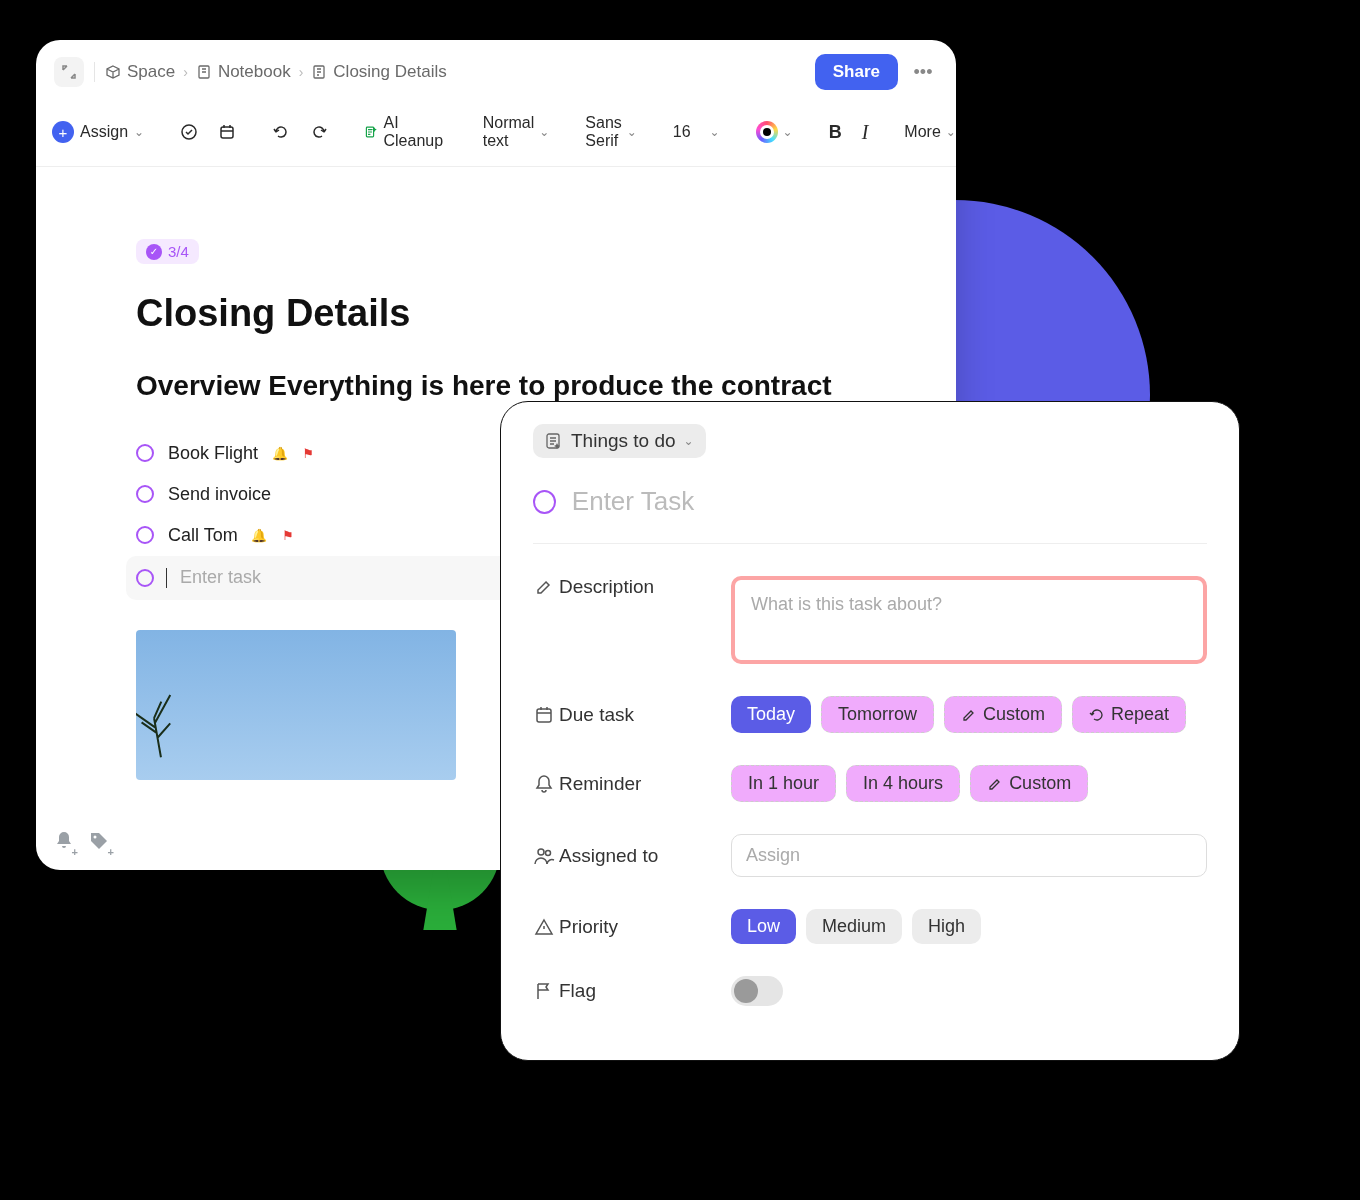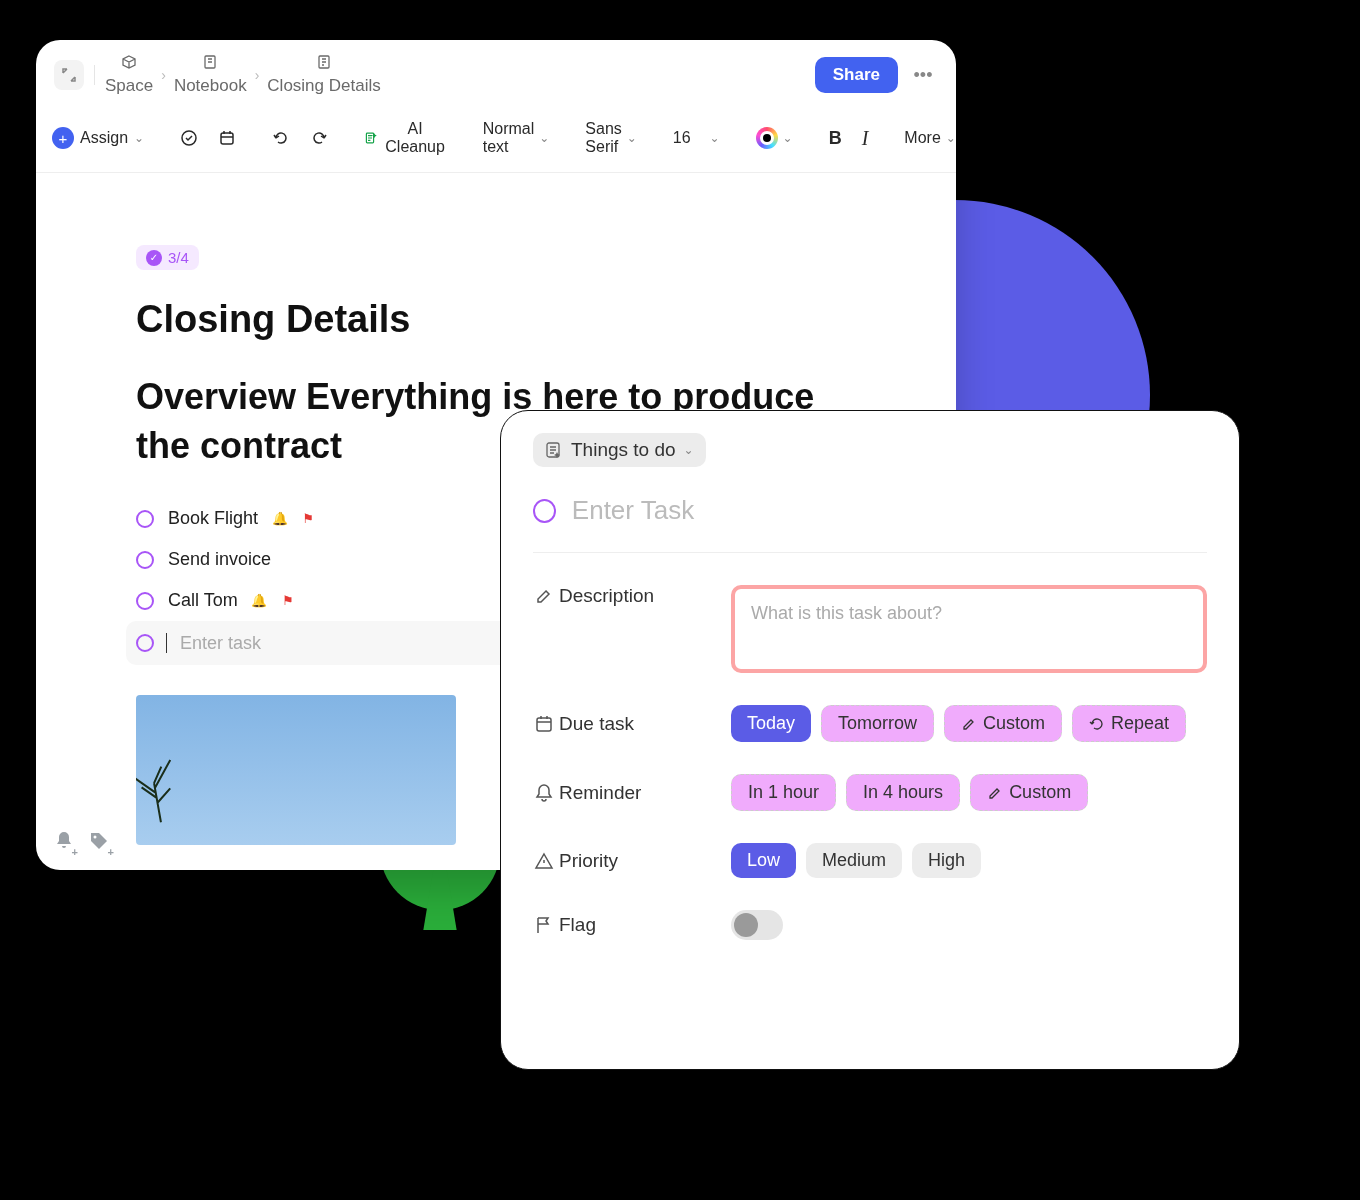--- a/index.html
+++ b/index.html
@@ -50,21 +50,21 @@
     background: #f3f3f3;
     border-radius: 8px;
     display: flex; align-items: center; justify-content: center;
     color: #888;
   }
   .vdiv { width: 1px; height: 20px; background: #e5e5e5; }
   .breadcrumb {
     display: flex; align-items: center; gap: 8px;
     color: #6a6a6a; font-size: 17px;
   }
-  .breadcrumb-item { display: flex; align-items: center; gap: 6px; cursor: pointer; flex-direction: column; }
+  .breadcrumb-item { display: flex; align-items: center; gap: 6px; cursor: pointer; }
   .chev { color: #bbb; font-size: 14px; }
   .spacer { flex: 1; }
   .share-btn {
     background: #4262f0;
     color: #fff;
     border: none;
     padding: 8px 18px;
     border-radius: 10px;
     font-size: 17px;
     font-weight: 600;
@@ -94,21 +94,21 @@
     display: flex; align-items: center; gap: 6px;
     font-weight: 500;
   }
   .plus-circle {
     width: 22px; height: 22px; border-radius: 50%;
     background: #4262f0; color: #fff;
     display: flex; align-items: center; justify-content: center;
     font-size: 15px;
   }
   .small-chev { color: #888; font-size: 12px; }
-  .ai-cleanup { color: #2a2a2a; text-align: center; }
+  .ai-cleanup { color: #2a2a2a; }
   .color-ring {
     width: 22px; height: 22px; border-radius: 50%;
     background: conic-gradient(#ff4d6d, #ffda44, #44e0ff, #6a5cff, #ff4dd2, #ff4d6d);
     display: flex; align-items: center; justify-content: center;
   }
   .color-ring-inner {
     width: 14px; height: 14px; border-radius: 50%;
     background: #fff;
     display: flex; align-items: center; justify-content: center;
   }
@@ -137,21 +137,21 @@
     display: flex; align-items: center; justify-content: center;
     color: #fff; font-size: 10px;
   }
   .page-title {
     font-size: 38px;
     font-weight: 700;
     margin-top: 28px;
     color: #111;
   }
   .subtitle {
-    font-size: 36px;
+    font-size: 28px;
     font-weight: 700;
     margin-top: 32px;
     line-height: 1.35;
     color: #111;
   }
   .task-list {
     margin-top: 28px;
   }
   .task-row {
     display: flex; align-items: center; gap: 14px;
@@ -217,21 +217,21 @@
   }
   .bottom-icon { position: relative; }
   .plus-badge {
     position: absolute; bottom: -2px; right: -4px;
     font-size: 11px; font-weight: 700;
   }
 
   
   .task-panel {
     position: absolute;
-    top: 410px;
+    top: 401px;
     left: 500px;
     width: 740Px;
     height: 660px;
     background: #fff;
     border-radius: 28px;
     border: 1.5px solid #111;
     z-index: 10;
     padding: 22px 32px;
   }
   .panel-header {
@@ -592,20 +592,34 @@
       <button class="pill pill-dashed">In 4 hours</button>
       <button class="pill pill-dashed">
         <svg width="16" height="16" viewBox="0 0 16 16" fill="none" stroke="currentColor" stroke-width="1.3">
             <path d="M3 13h2l7-7-2-2-7 7v2z"></path>
           </svg>
         <span>Custom</span>
       </button>
     </div>
   </div>
 
+  <div class="field-row" style="align-items:center">
+    <div class="field-label-col">
+      <span class="field-icon">
+        <svg width="22" height="20" viewBox="0 0 22 20" fill="none" stroke="currentColor" stroke-width="1.5">
+            <circle cx="8" cy="6" r="3"></circle>
+            <path d="M2 18a6 6 0 0 1 12 0"></path>
+            <circle cx="15" cy="7" r="2.5"></circle>
+            <path d="M14 18a5 5 0 0 1 7-4"></path>
+          </svg>
+      </span>
+      <span>Assigned to</span>
+    </div>
+    <input class="assign-input" placeholder="Assign" style="">
+  </div>
 
   <div class="field-row" style="align-items:center">
     <div class="field-label-col">
       <span class="field-icon">
         <svg width="20" height="20" viewBox="0 0 20 20" fill="none" stroke="currentColor" stroke-width="1.5">
             <path d="M10 3l8 14H2L10 3z"></path>
             <path d="M10 9v3M10 15h0"></path>
           </svg>
       </span>
       <span>Priority</span>

